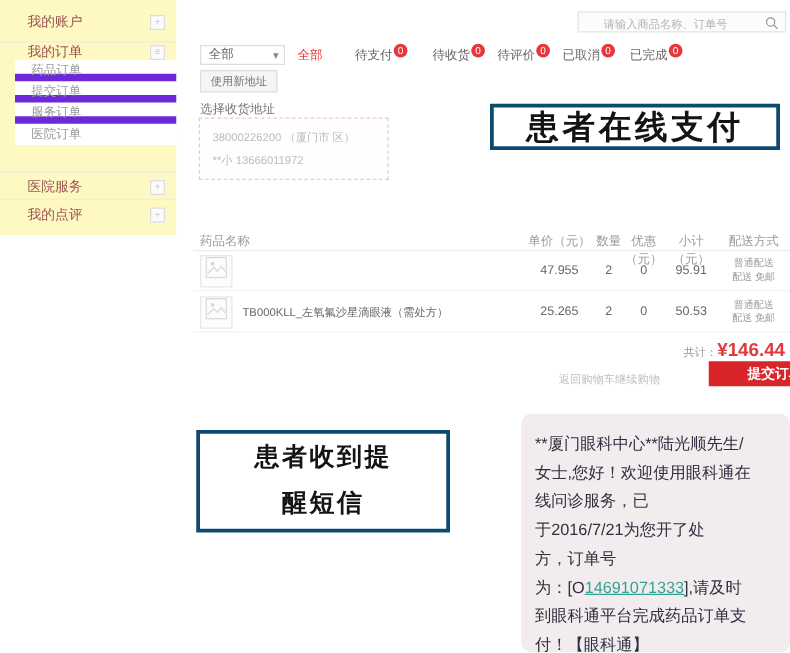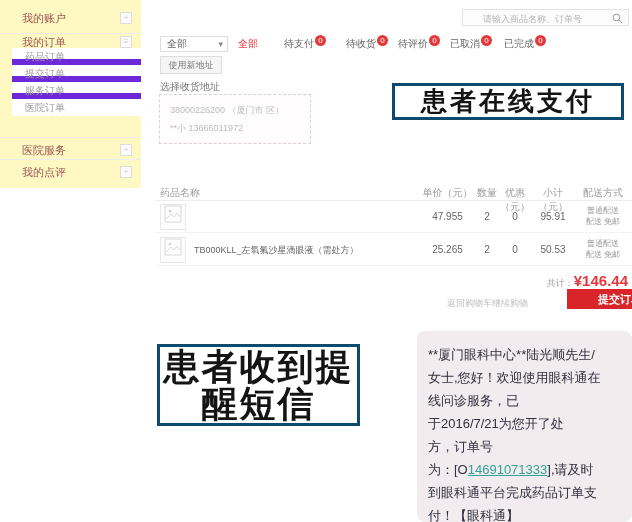--- a/index.html
+++ b/index.html
@@ -43,21 +43,21 @@
   .addr-card{ position:absolute; left:159px; top:94px; width:152px; height:50px;
               border:1px dashed #e6cdcd; background:#fffdfd; }
   .addr-card .l1{ position:absolute; left:10px; top:9px;  font-size:9px; color:#bcbcbc; }
   .addr-card .l2{ position:absolute; left:10px; top:27px; font-size:9px; color:#bcbcbc; }
 
   
   .note-box{ position:absolute; border:3px solid #0c4a6e; background:#fff;
              color:#141414; font-weight:bold; text-align:center; }
   .note-pay{ left:392px; top:83px; width:232px; height:37px; font-size:26px;
              line-height:31px; letter-spacing:3px; }
-  .note-sms{ left:157px; top:344px; width:203px; height:82px; font-size:36px;
+  .note-sms{ left:157px; top:344px; width:203px; height:82px; font-size:20px;
              line-height:37px; letter-spacing:2px; white-space:pre-line; padding-top:1px; }
 
   
   .thead{ position:absolute; left:155px; top:183px; width:477px; height:18px;
           border-bottom:1px solid #ededed; }
   .th, .td{ position:absolute; font-size:10px; }
   .th{ color:#9a9a9a; top:3px; }
   .c-name{ left:5px; }
   .c-price{ left:265px; width:55px; text-align:center; }
   .c-qty{ left:321px; width:22px; text-align:center; }

